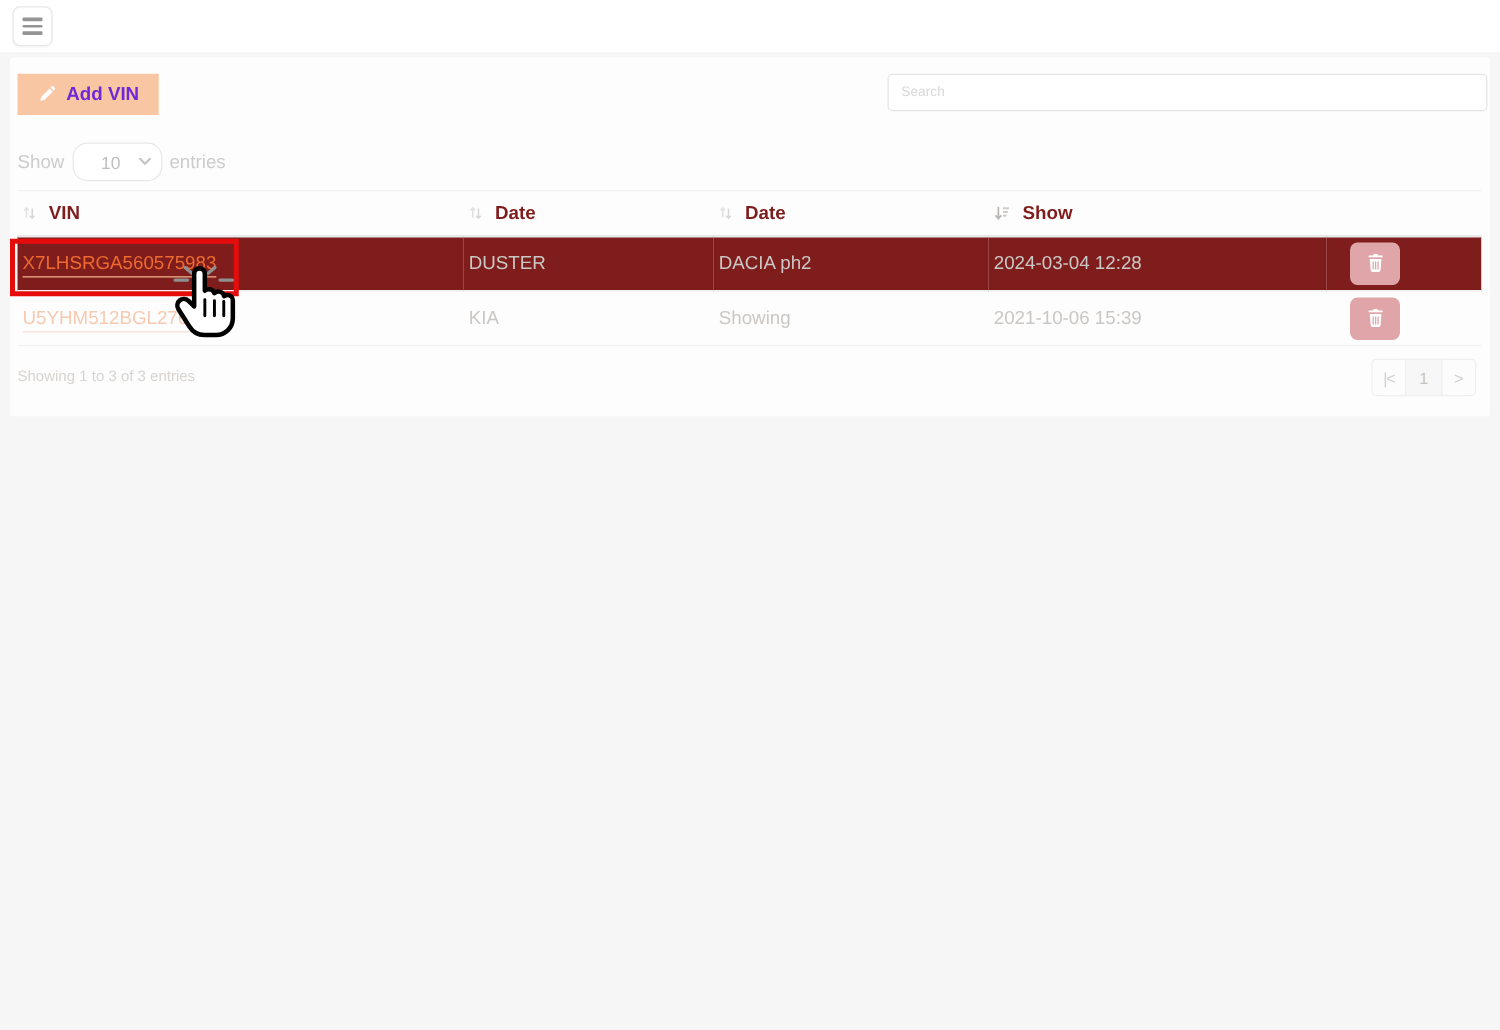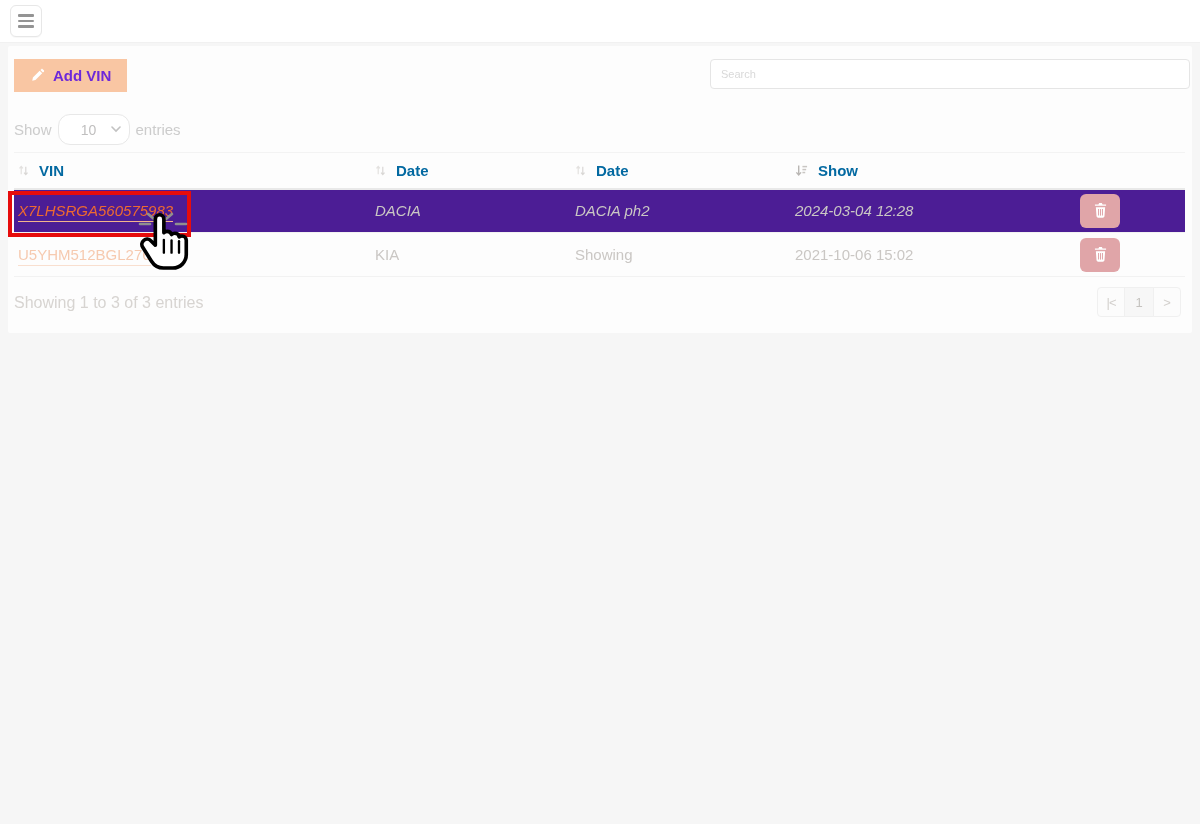--- a/index.html
+++ b/index.html
@@ -21,32 +21,32 @@
   .search-input::placeholder { color:#d9d9d9; }
 
   
   .length-row { position:absolute; left:14px; top:114px; height:31px; display:flex; align-items:center; gap:6px; font-size:15px; color:#cccccc; }
   .length-select { position:relative; width:72px; height:31px; border:1px solid #e8e8e8; border-radius:12px; background:#fff; display:flex; align-items:center; cursor:pointer; }
   .length-select .val { flex:1; text-align:center; color:#c0bfbf; font-size:14px; padding-right:10px; }
   .length-select .chev { position:absolute; right:8px; top:11px; }
 
   
   table.grid { position:absolute; left:14px; top:152px; width:1171px; border-collapse:collapse; table-layout:fixed; font-size:15px; }
-  table.grid th { height:36px; text-align:left; vertical-align:middle; font-weight:bold; color:#0369a1; border-top:1px solid #f3f3f3; border-bottom:2px solid #e9e9e9; padding-left:4px; cursor:pointer; }
+  table.grid th { height:36px; text-align:left; vertical-align:middle; font-weight:bold; color:#7f1d1d; border-top:1px solid #f3f3f3; border-bottom:2px solid #e9e9e9; padding-left:4px; cursor:pointer; }
   table.grid td { height:44px; vertical-align:middle; color:#cac7c4; border-bottom:1px solid #f2f2f2; padding-left:4px; }
-  table.grid tr.odd td { background:#4c1d95;font-style:italic; }
+  table.grid tr.odd td { background:#7f1d1d; }
   table.grid tr.even td { background:#fdfdfd; }
   .th-inner { display:flex; align-items:center; gap:10px; }
   a.vin-link { text-decoration:none; cursor:pointer; }
   a.vin-link.active { color:#ee6a30; border-bottom:1px solid #f4b38c; padding-bottom:2px; }
   a.vin-link.faded { color:#f6cab0; border-bottom:1px solid #f9dfcf; padding-bottom:2px; }
   .del-btn { width:40px; height:34px; margin-left:15px; background:#e0a5a8; border:none; border-radius:6px; display:flex; align-items:center; justify-content:center; cursor:pointer; }
 
   
-  .info-text { position:absolute; left:14px; top:294px; font-size:16px; color:#d7d4d1; }
+  .info-text { position:absolute; left:14px; top:294px; font-size:12px; color:#d7d4d1; }
   .pagination { position:absolute; left:1097px; top:287px; height:30px; display:flex; }
   .page-btn { min-width:28px; height:30px; background:#fcfcfc; border:1px solid #f0f0f0; display:flex; align-items:center; justify-content:center; font-size:13px; color:#d3d0cd; cursor:pointer; }
   .page-btn + .page-btn { margin-left:-1px; }
   .page-btn.first { border-radius:4px 0 0 4px; letter-spacing:-1px; }
   .page-btn.current { background:#f7f7f7; color:#c5c2bf; min-width:30px; }
   .page-btn.next { border-radius:0 4px 4px 0; }
 
   
   .click-box { position:absolute; left:8px; top:191px; width:183px; height:46px; border:4px solid #e60c0c; z-index:50; pointer-events:none; }
   .click-burst { position:absolute; left:135px; top:208px; z-index:56; pointer-events:none; }
@@ -134,41 +134,41 @@
               </svg>
             <span>Show</span>
           </span>
         </th>
         <th></th>
       </tr>
     </thead>
     <tbody>
       <tr class="odd">
         <td><a class="vin-link active">X7LHSRGA560575983</a></td>
-        <td>DACIA</td>
+        <td>DUSTER</td>
         <td>DACIA ph2</td>
         <td>2024-03-04 12:28</td>
         <td>
           <button class="del-btn">
             <svg width="13" height="15" viewBox="0 0 14 16">
                 <path fill="#ffffff" d="M5.5 0h3l.7 1.5H13V3H1V1.5h3.8L5.5 0zM2 4.5h10L11.3 14c-.1 1-.9 1.7-1.9 1.7H4.6c-1 0-1.8-.7-1.9-1.7L2 4.5z"></path>
                 <g stroke="#e0a5a8" stroke-width="1.1">
                   <line x1="4.9" y1="6.5" x2="4.9" y2="13.5"></line>
                   <line x1="7" y1="6.5" x2="7" y2="13.5"></line>
                   <line x1="9.1" y1="6.5" x2="9.1" y2="13.5"></line>
                 </g>
               </svg>
           </button>
         </td>
       </tr>
       <tr class="even">
         <td><a class="vin-link faded">U5YHM512BGL276</a></td>
         <td>KIA</td>
         <td>Showing</td>
-        <td>2021-10-06 15:02</td>
+        <td>2021-10-06 15:39</td>
         <td>
           <button class="del-btn">
             <svg width="13" height="15" viewBox="0 0 14 16">
                 <path fill="#ffffff" d="M5.5 0h3l.7 1.5H13V3H1V1.5h3.8L5.5 0zM2 4.5h10L11.3 14c-.1 1-.9 1.7-1.9 1.7H4.6c-1 0-1.8-.7-1.9-1.7L2 4.5z"></path>
                 <g stroke="#e0a5a8" stroke-width="1.1">
                   <line x1="4.9" y1="6.5" x2="4.9" y2="13.5"></line>
                   <line x1="7" y1="6.5" x2="7" y2="13.5"></line>
                   <line x1="9.1" y1="6.5" x2="9.1" y2="13.5"></line>
                 </g>
               </svg>

